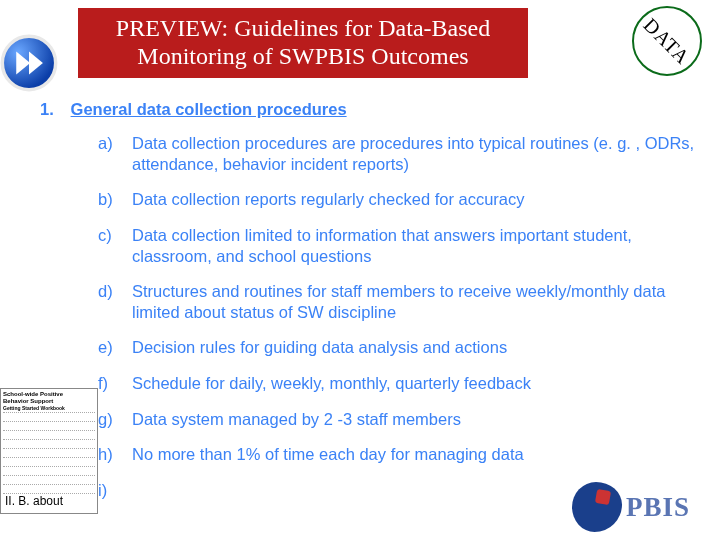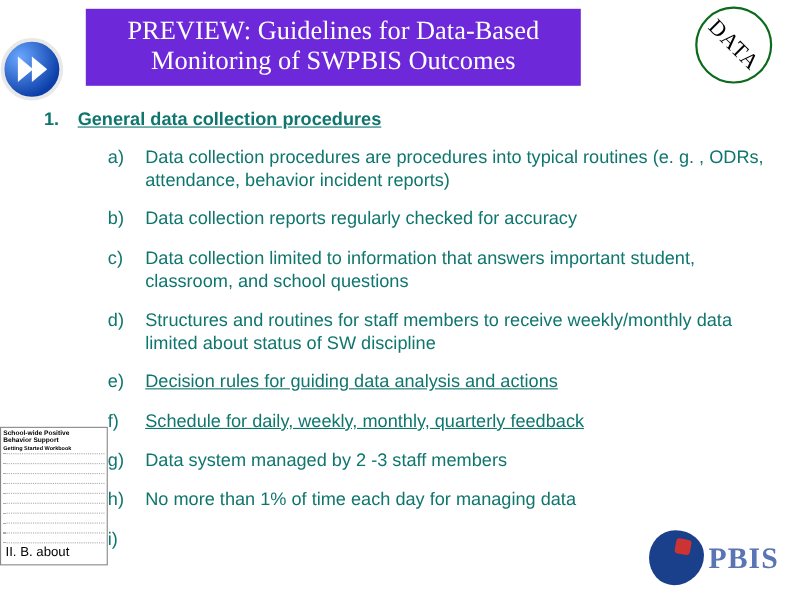--- a/index.html
+++ b/index.html
@@ -11,21 +11,21 @@
     background: #fff;
     overflow: hidden;
     position: relative;
   }
   .title-bar {
     position: absolute;
     top: 8px;
     left: 78px;
     width: 450px;
     height: 70px;
-    background: #6d28d9;
+    background: #b91c1c;
     display: flex;
     align-items: center;
     justify-content: center;
     text-align: center;
   }
   .title-bar span {
     color: #fff;
     font-family: "Times New Roman", serif;
     font-size: 24px;
     line-height: 1.15;
@@ -56,21 +56,21 @@
     font-size: 20px;
     letter-spacing: 1px;
     color: #000;
   }
   .content {
     position: absolute;
     top: 100px;
     left: 40px;
     right: 22px;
     font-size: 16.5px;
-    color: #0f766e;
+    color: #3b82f6;
   }
   .main-num {
     display: inline-block;
     width: 26px;
     font-weight: bold;
   }
   .main-heading {
     font-weight: bold;
     text-decoration: underline;
   }
@@ -80,21 +80,21 @@
   }
   .item {
     display: flex;
     margin-bottom: 15px;
     line-height: 1.25;
   }
   .item .marker {
     width: 34px;
     flex: 0 0 34px;
   }
-  .item.underlined .text { text-decoration: underline; }
+  .item.underlined .text { }
   .thumb-doc {
     position: absolute;
     left: 0;
     top: 388px;
     width: 98px;
     height: 126px;
     border: 1px solid #888;
     background: #fff;
     font-size: 5px;
     padding: 2px;
@@ -114,21 +114,21 @@
   }
   .thumb-ref {
     position: absolute;
     left: 5px;
     top: 494px;
     font-size: 12px;
     color: #000;
   }
   .pbis-logo {
     position: absolute;
-    right: 0;
+    right: 18px;
     bottom: 4px;
     width: 130px;
     height: 58px;
     display: flex;
     align-items: center;
   }
   .pbis-logo .blob {
     width: 50px;
     height: 50px;
     background: #1a3f8b;

